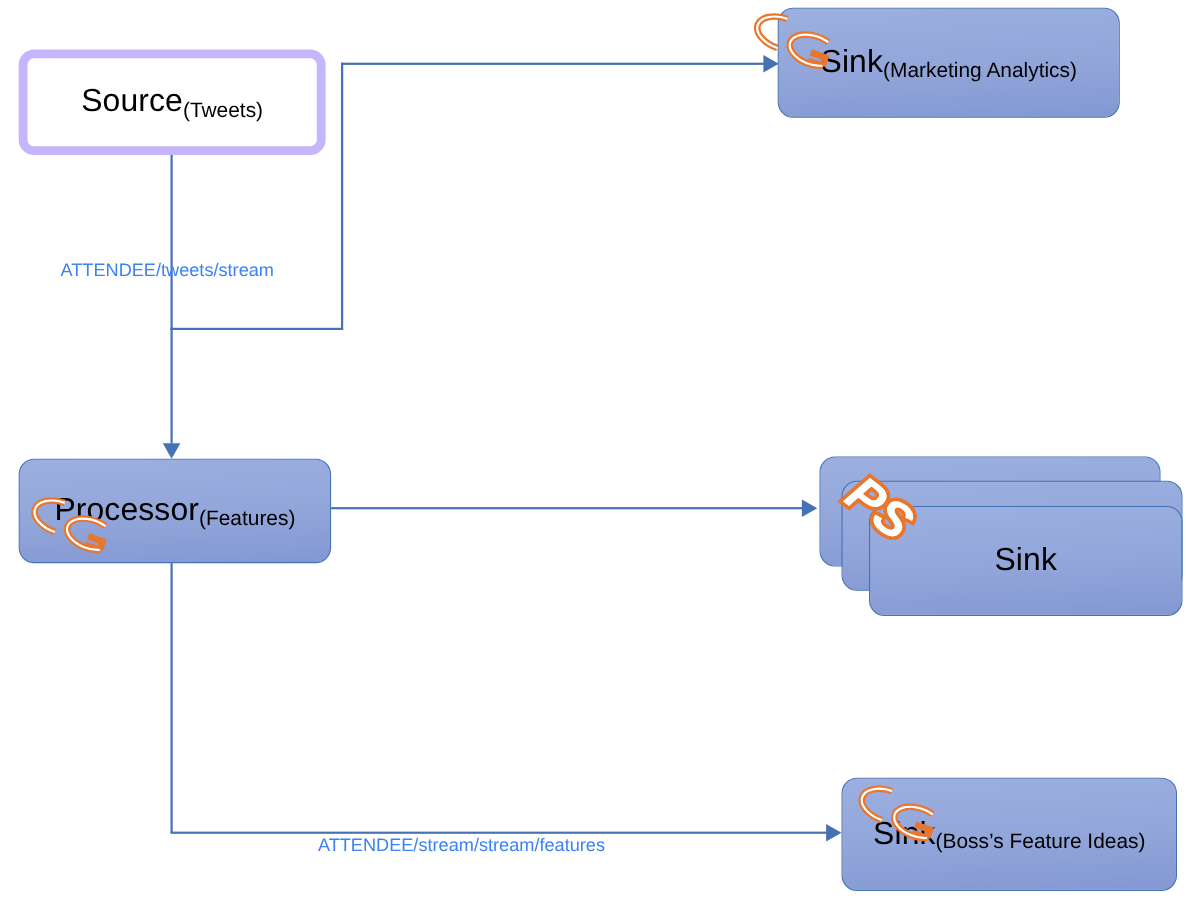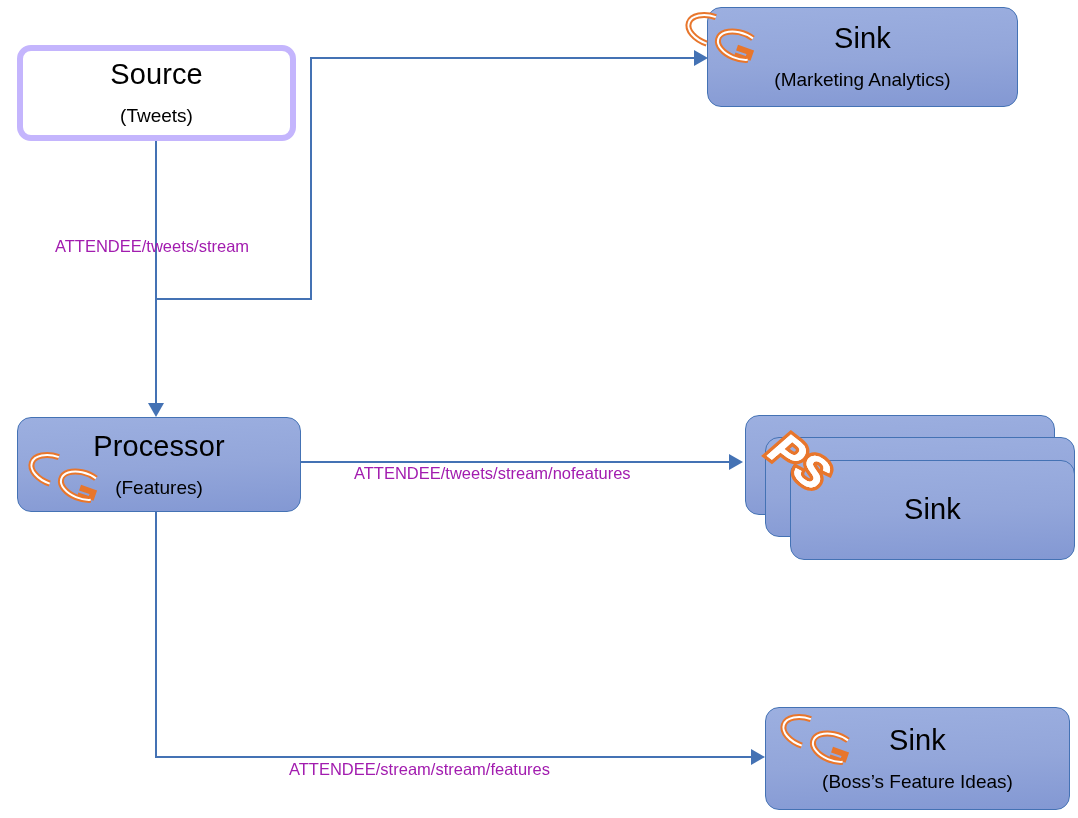--- a/index.html
+++ b/index.html
@@ -19,41 +19,41 @@
     background: #ffffff;
     overflow: hidden;
   }
 
   
   .node {
     position: absolute;
     box-sizing: border-box;
     border-radius: 14px;
     display: flex;
-    flex-direction: column;
+    flex-direction: row;
     align-items: center;
     justify-content: center;
     text-align: center;
     color: #000000;
     line-height: 1.08;
   }
   .node .title {
     font-size: 29px;
     font-weight: 400;
     letter-spacing: 0.1px;
   }
   .node .subtitle {
     font-size: 19px;
     font-weight: 400;
     margin-top: 16px;
   }
 
   .node.source {
     background: #ffffff;
-    border: 6px solid #c4b5fd;
+    border: 8px solid #c4b5fd;
   }
   .node.filled {
     border: 1px solid #4472B4;
     background: linear-gradient(177deg, #9CAFE0 0%, #93A6DA 52%, #8398D3 100%);
   }
   .node.ghost {
     border: 1px solid #4472B4;
     background: linear-gradient(177deg, #9CAFE0 0%, #93A6DA 52%, #8398D3 100%);
   }
 
@@ -77,21 +77,21 @@
   }
   .arrow.down {
     border-left: 8px solid transparent;
     border-right: 8px solid transparent;
     border-top: 14px solid #4472B4;
   }
 
   .edge-label {
     position: absolute;
     font-size: 16.5px;
-    color: #a21caf;
+    color: #3b82f6;
     white-space: nowrap;
     font-family: "Liberation Sans", sans-serif;
   }
 
   
   .logo {
     position: absolute;
     pointer-events: none;
   }
   .logo svg { display: block; overflow: visible; }
@@ -116,21 +116,20 @@
   <div class="edge-line edge-h" style="left:301px; top:461px; width:437px;"></div>
   <div class="arrow right" style="left:729px; top:454px;"></div>
 
   <div class="edge-line edge-v" style="left:155px; top:512px; height:245px;"></div>
 
   <div class="edge-line edge-h" style="left:155px; top:756px; width:605px;"></div>
   <div class="arrow right" style="left:751px; top:749px;"></div>
 
   <div class="edge-label" style="left:55px; top:237px;">ATTENDEE/tweets/stream</div>
 
-  <div class="edge-label" style="left:354px; top:464px;">ATTENDEE/tweets/stream/nofeatures</div>
 
   <div class="edge-label" style="left:289px; top:760px;">ATTENDEE/stream/stream/features</div>
 
   <div class="node source" style="left:17px; top:45px; width:279px; height:96px;">
     <div class="title">Source</div>
     <div class="subtitle">(Tweets)</div>
   </div>
 
   <div class="node filled" style="left:707px; top:7px; width:311px; height:100px;">
     <div class="title">Sink</div>

